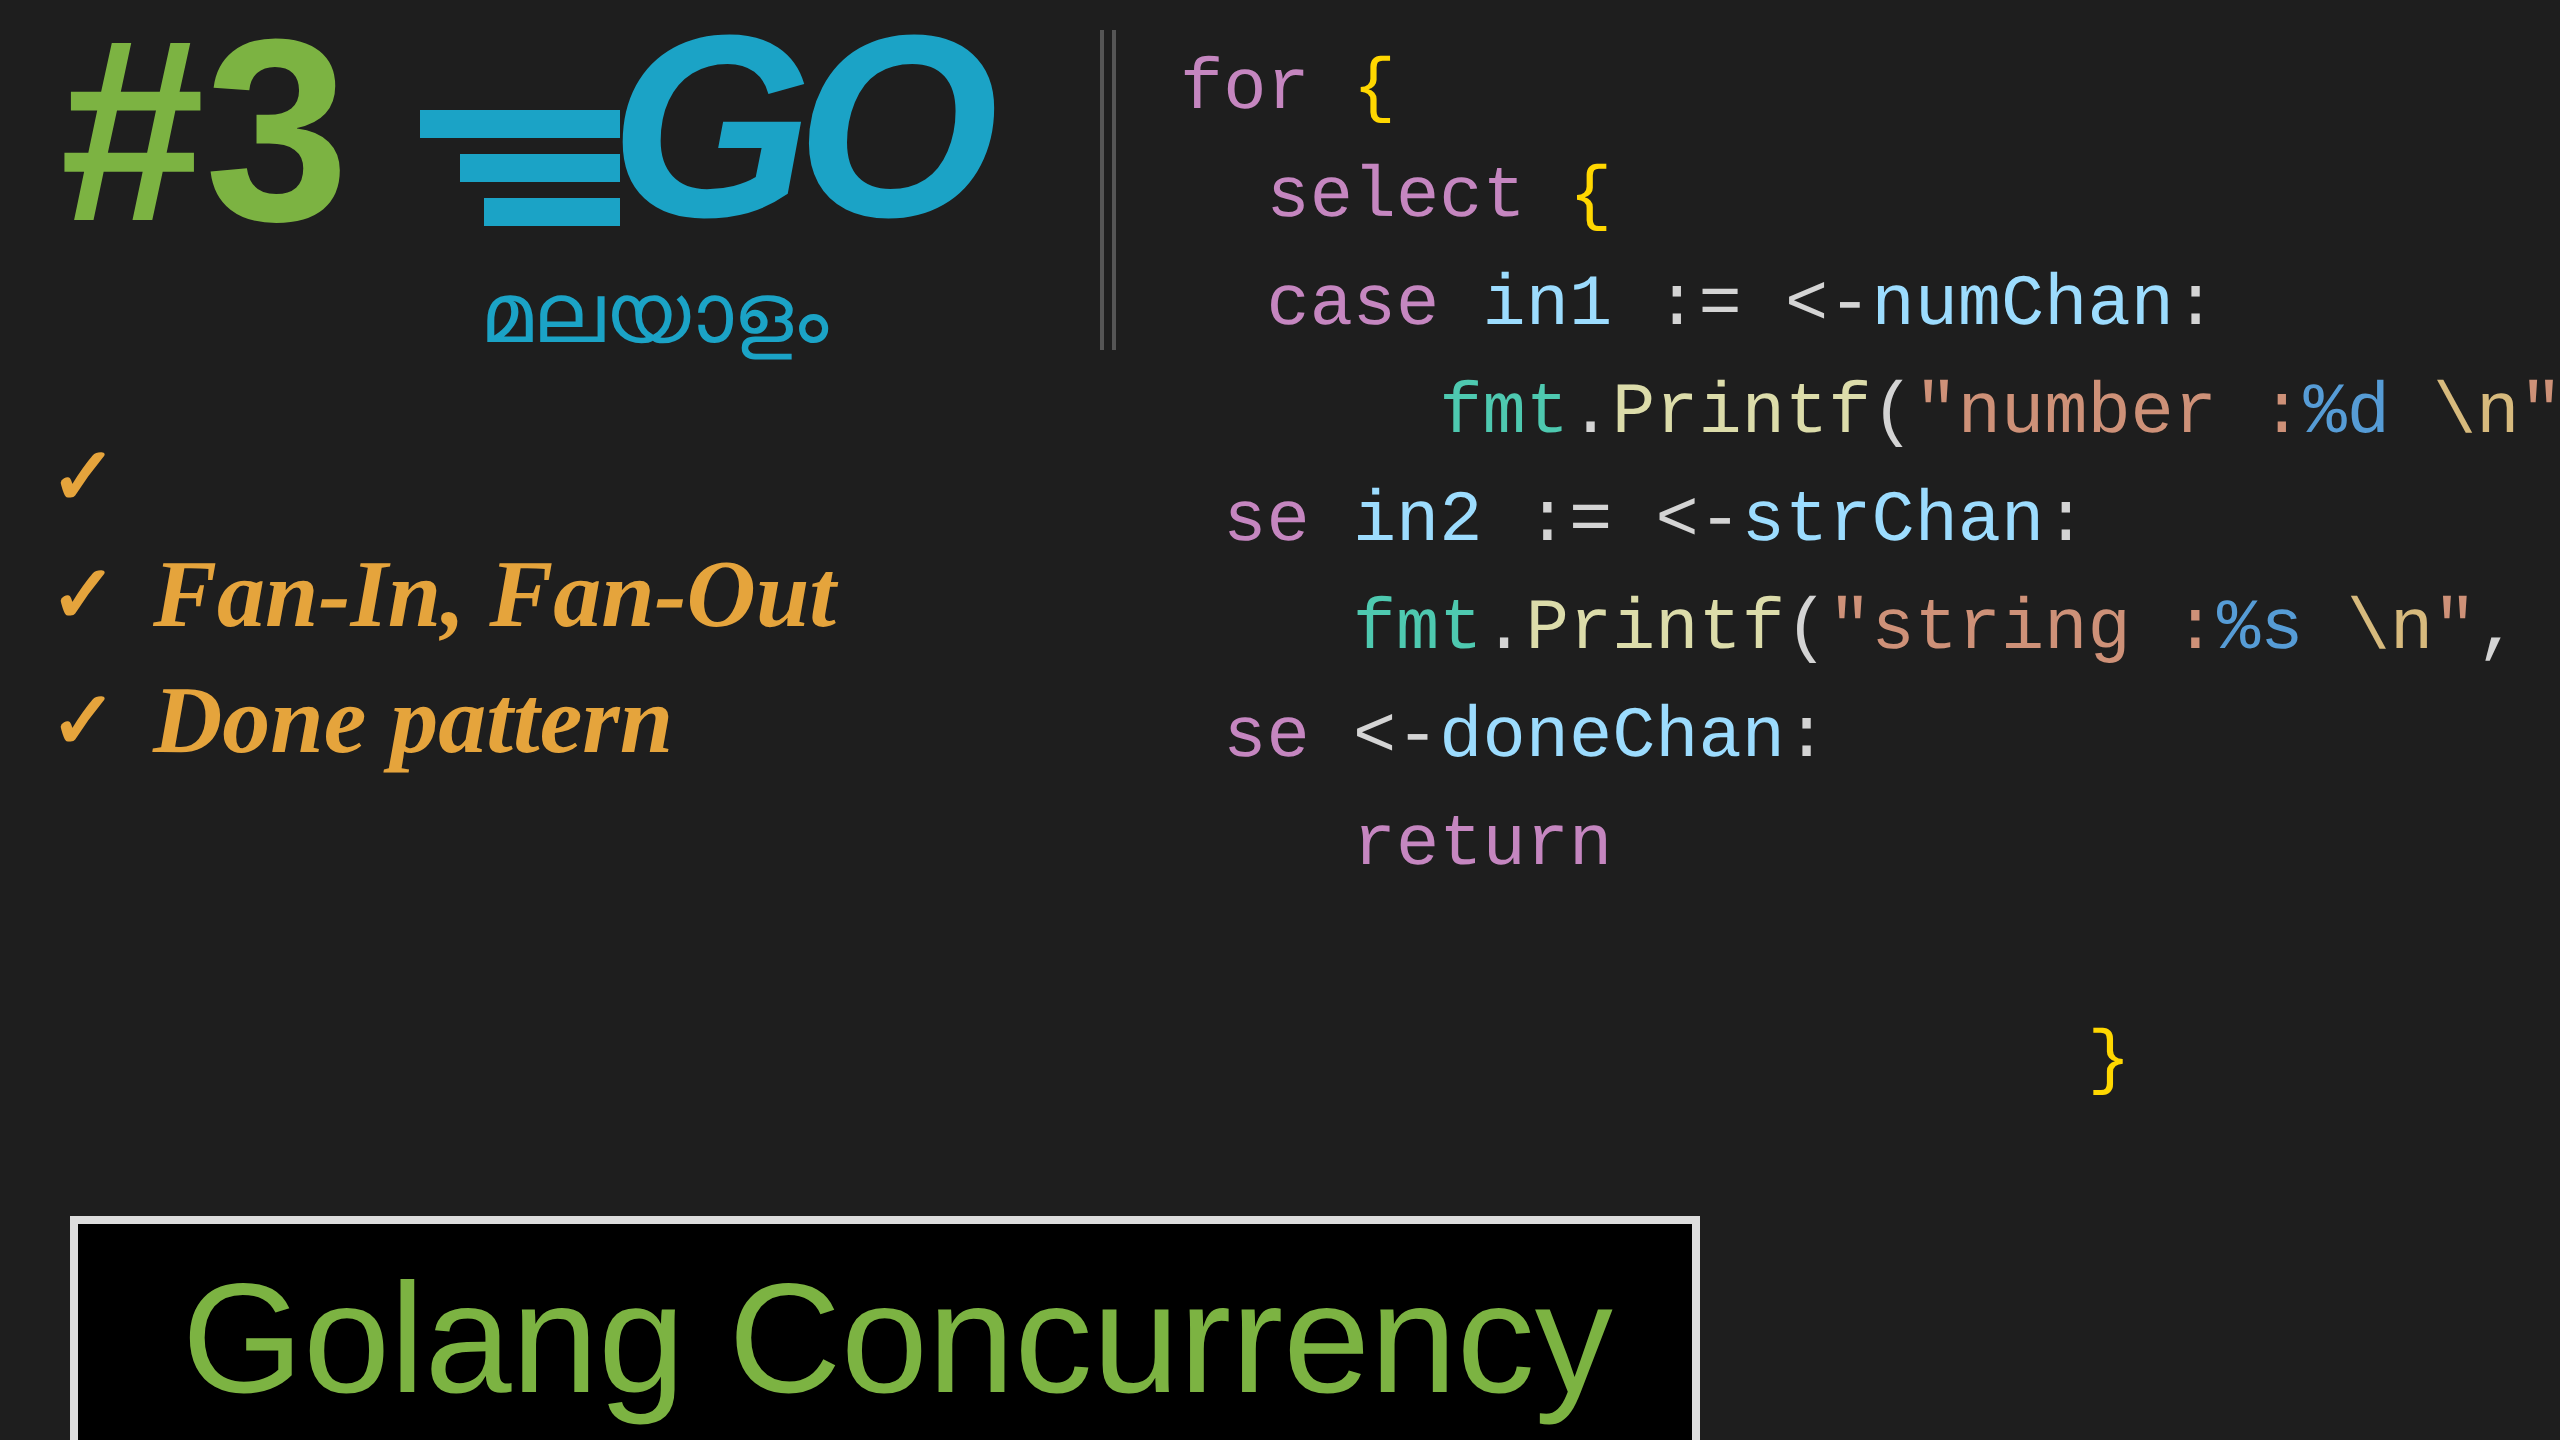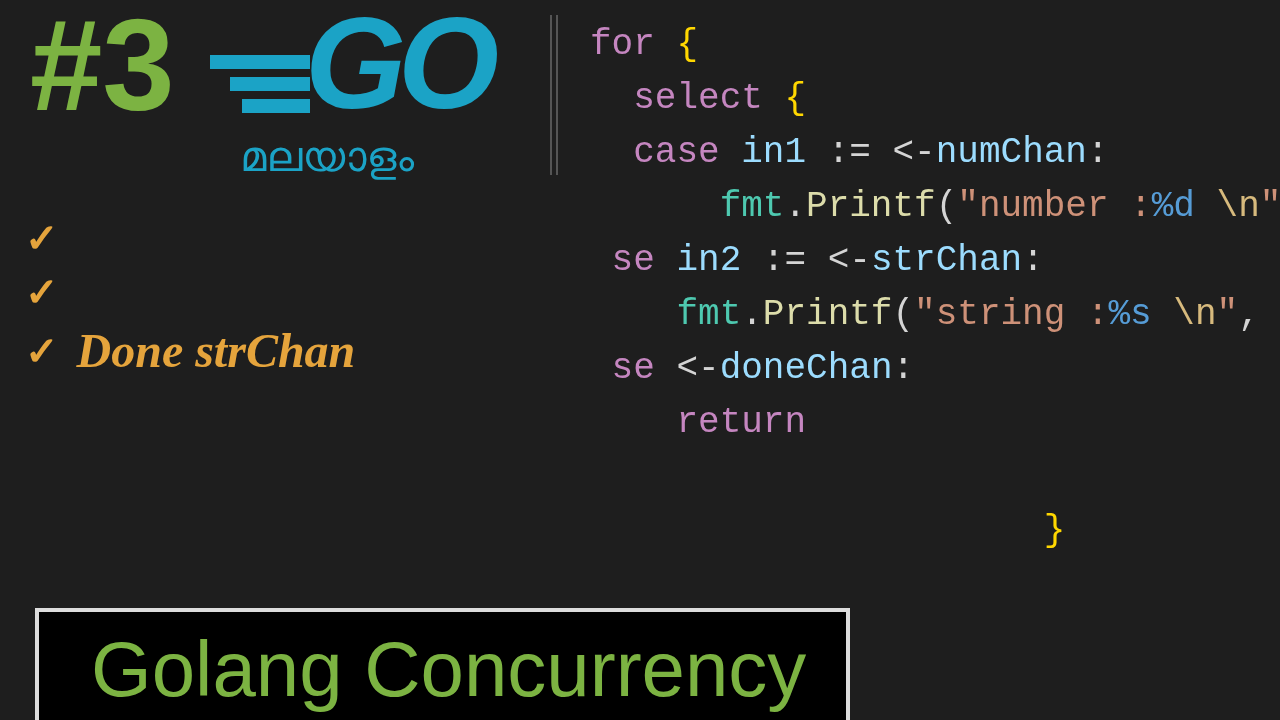--- a/index.html
+++ b/index.html
@@ -150,24 +150,25 @@
   <div class="divider-line"></div>
   <div class="divider-line"></div>
 </div>
 
 <div class="bullets">
   <div class="bullet-item">
     <span class="check">✓</span>
   </div>
   <div class="bullet-item">
     <span class="check">✓</span>
+    <span>Fan-In, Fan-Out</span>
   </div>
   <div class="bullet-item">
     <span class="check">✓</span>
-    <span>Done strChan</span>
+    <span>Done pattern</span>
   </div>
 </div>
 
 <div class="code-block"><span class="kw-for">for</span> <span class="brace">{</span>
   <span class="kw-select">select</span> <span class="brace">{</span>
   <span class="kw-case">case</span> <span class="ident">in1</span> <span class="op">:=</span> <span class="op">&lt;-</span><span class="chan">numChan</span><span class="op">:</span>
       <span class="pkg">fmt</span><span>.</span><span class="call">Printf</span><span>(</span><span class="str">"</span><span class="str">number :</span><span class="pct">%d</span><span class="str"> </span><span class="esc">\n</span><span class="str">"</span>
  <span class="kw-case">se</span> <span class="ident">in2</span> <span class="op">:=</span> <span class="op">&lt;-</span><span class="chan">strChan</span><span class="op">:</span>
     <span class="pkg">fmt</span><span>.</span><span class="call">Printf</span><span>(</span><span class="str">"</span><span class="str">string :</span><span class="pct">%s</span><span class="str"> </span><span class="esc">\n</span><span class="str">"</span><span class="comma">,</span>
  <span class="kw-case">se</span> <span class="op">&lt;-</span><span class="chan">doneChan</span><span class="op">:</span>

